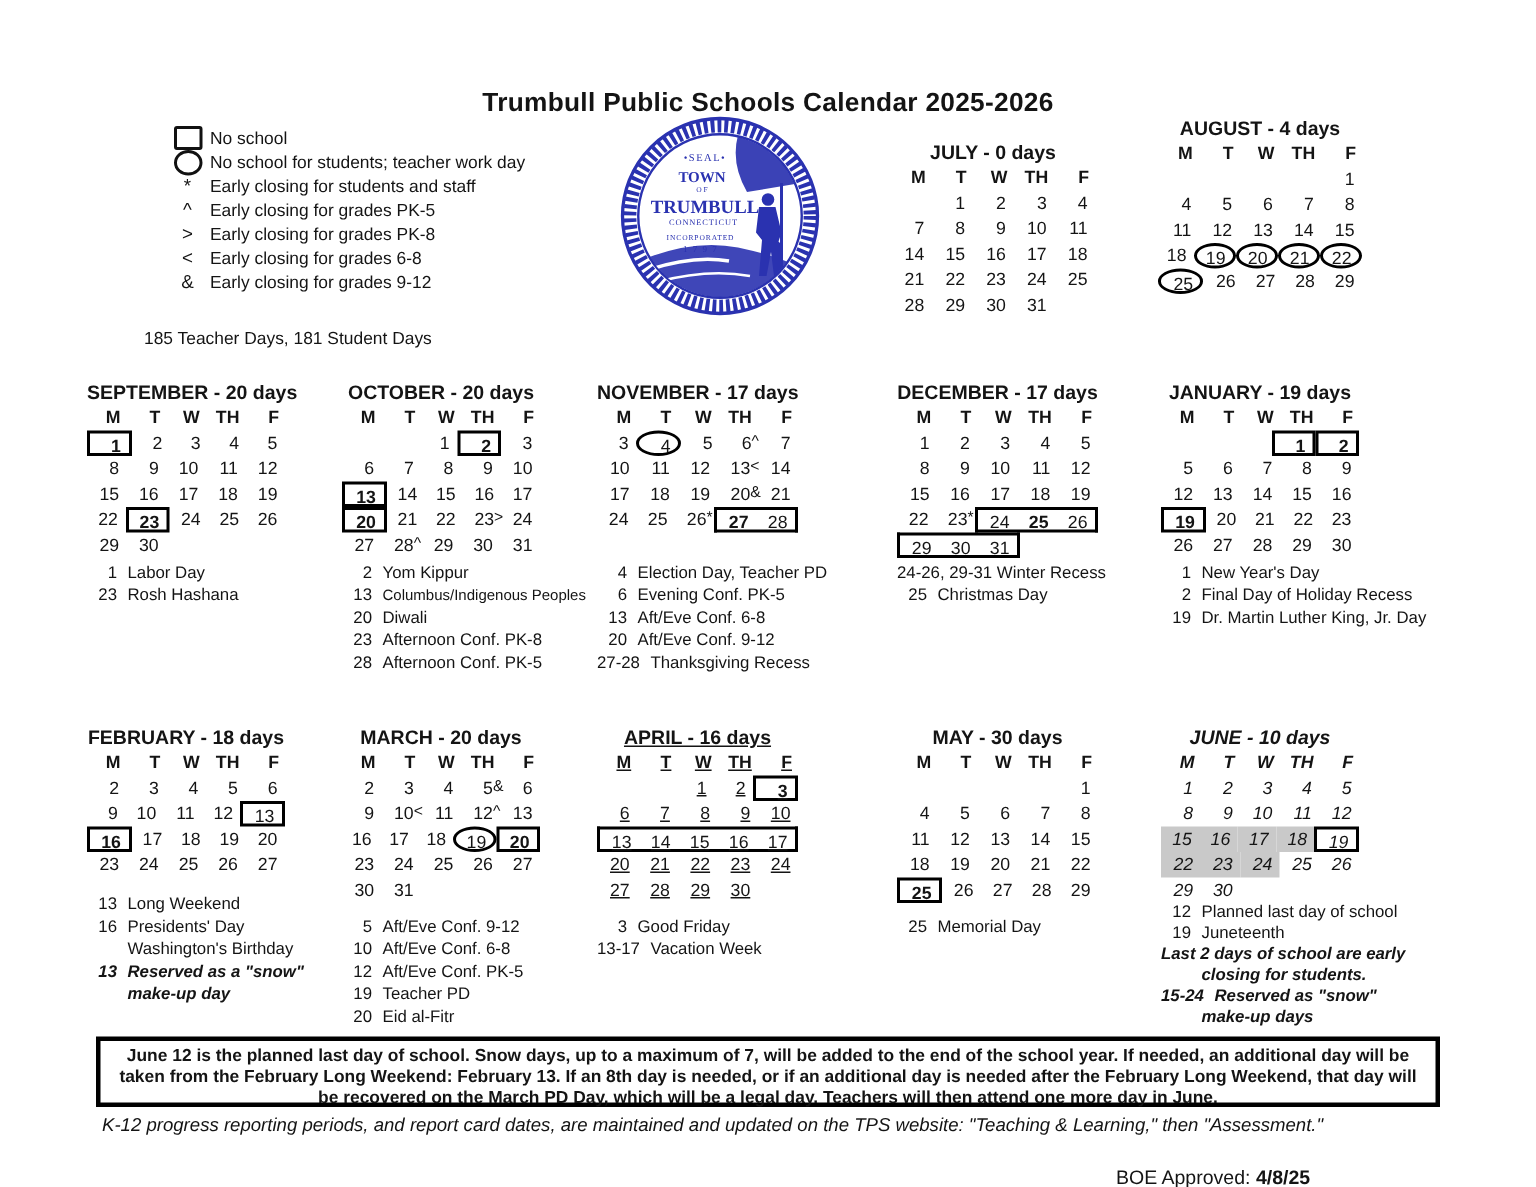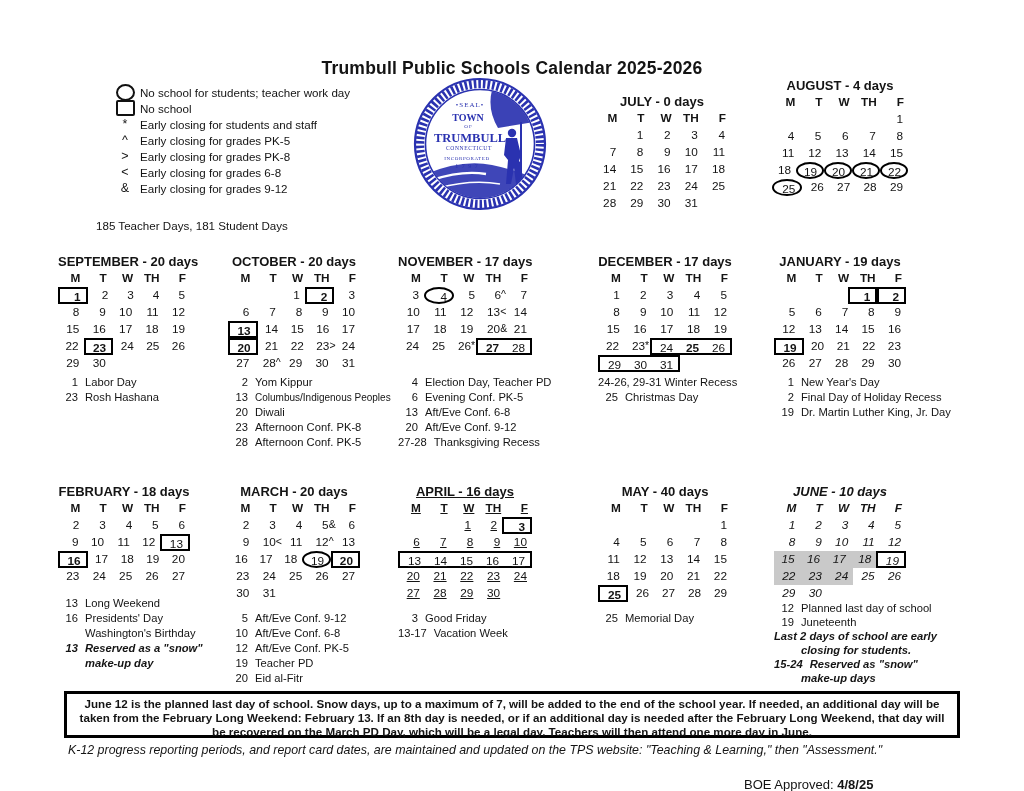--- a/index.html
+++ b/index.html
@@ -65,29 +65,29 @@
 </head>
 <body>
 
 <div class="page">
 
   <div class="page-title">Trumbull Public Schools Calendar 2025-2026</div>
 
   <div class="legend" id="legend">
       <div class="legend-row">
         <span class="lsym">
+          <span class="sq"></span>
+        </span>
+        <span class="llabel">No school</span>
+      </div>
+      <div class="legend-row">
+        <span class="lsym">
           <span class="ci"></span>
         </span>
         <span class="llabel">No school for students; teacher work day</span>
-      </div>
-      <div class="legend-row">
-        <span class="lsym">
-          <span class="sq"></span>
-        </span>
-        <span class="llabel">No school</span>
       </div>
       <div class="legend-row">
         <span class="lsym" style="font-weight: normal;">*</span>
         <span class="llabel">Early closing for students and staff</span>
       </div>
       <div class="legend-row">
         <span class="lsym" style="font-weight: normal;">^</span>
         <span class="llabel">Early closing for grades PK-5</span>
       </div>
       <div class="legend-row">
@@ -1288,21 +1288,21 @@
       <div class="note">
         <span class="nnum">3</span>
         <span class="ntext">Good Friday</span>
       </div>
       <div class="note">
         <span class="nnum">13-17</span>
         <span class="ntext">Vacation Week</span>
       </div>
     </div>
     <div class="month" style="left: 598px; top: 464px; width: 134px;">
-      <div class="m-title">MAY - 40 days</div>
+      <div class="m-title">MAY - 30 days</div>
       <div class="m-row">
         <div class="m-cell hdr">
           <span class="d">M</span>
         </div>
         <div class="m-cell hdr">
           <span class="d">T</span>
         </div>
         <div class="m-cell hdr">
           <span class="d">W</span>
         </div>

